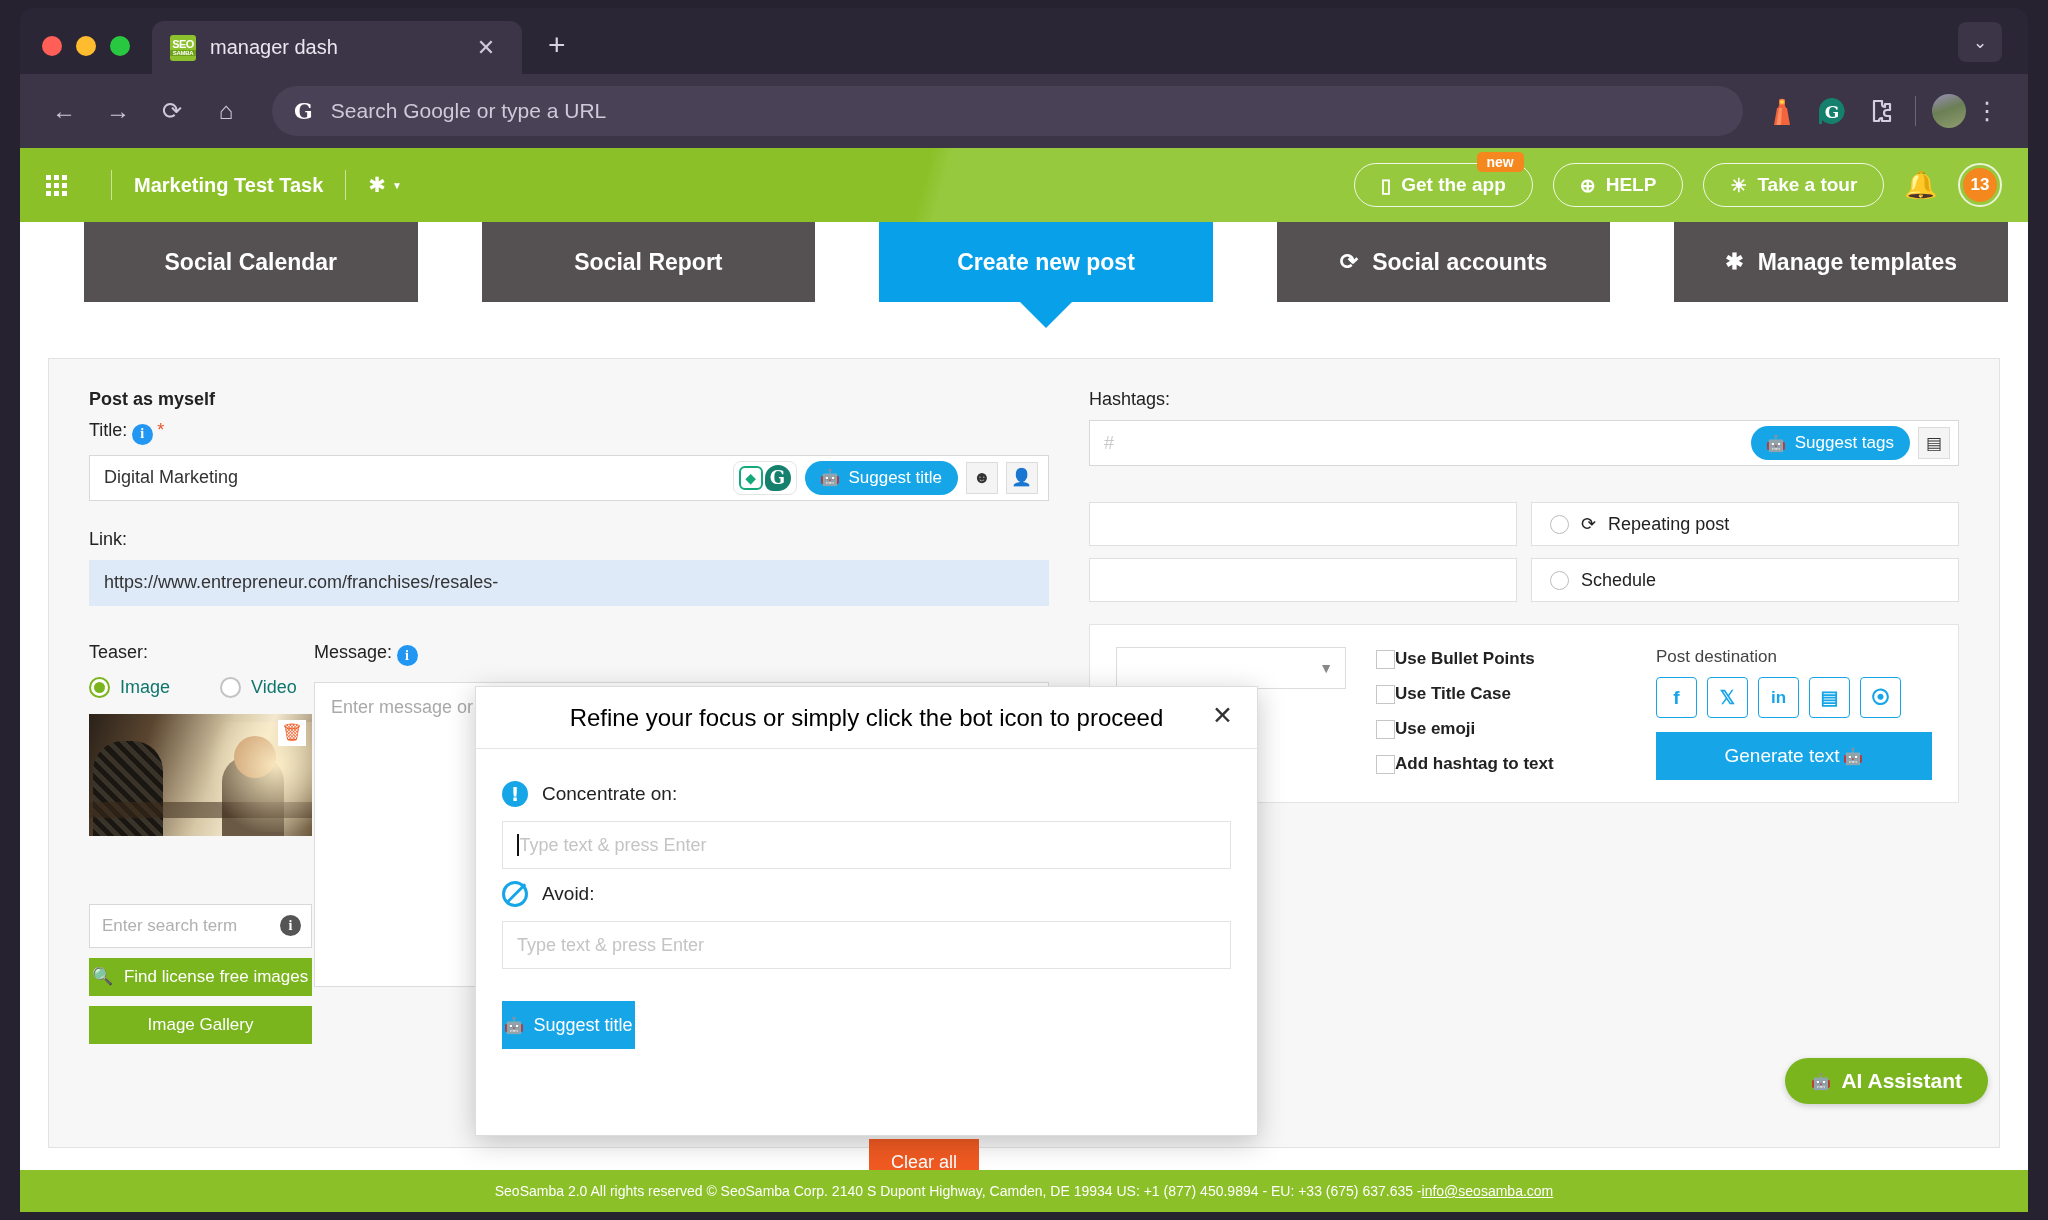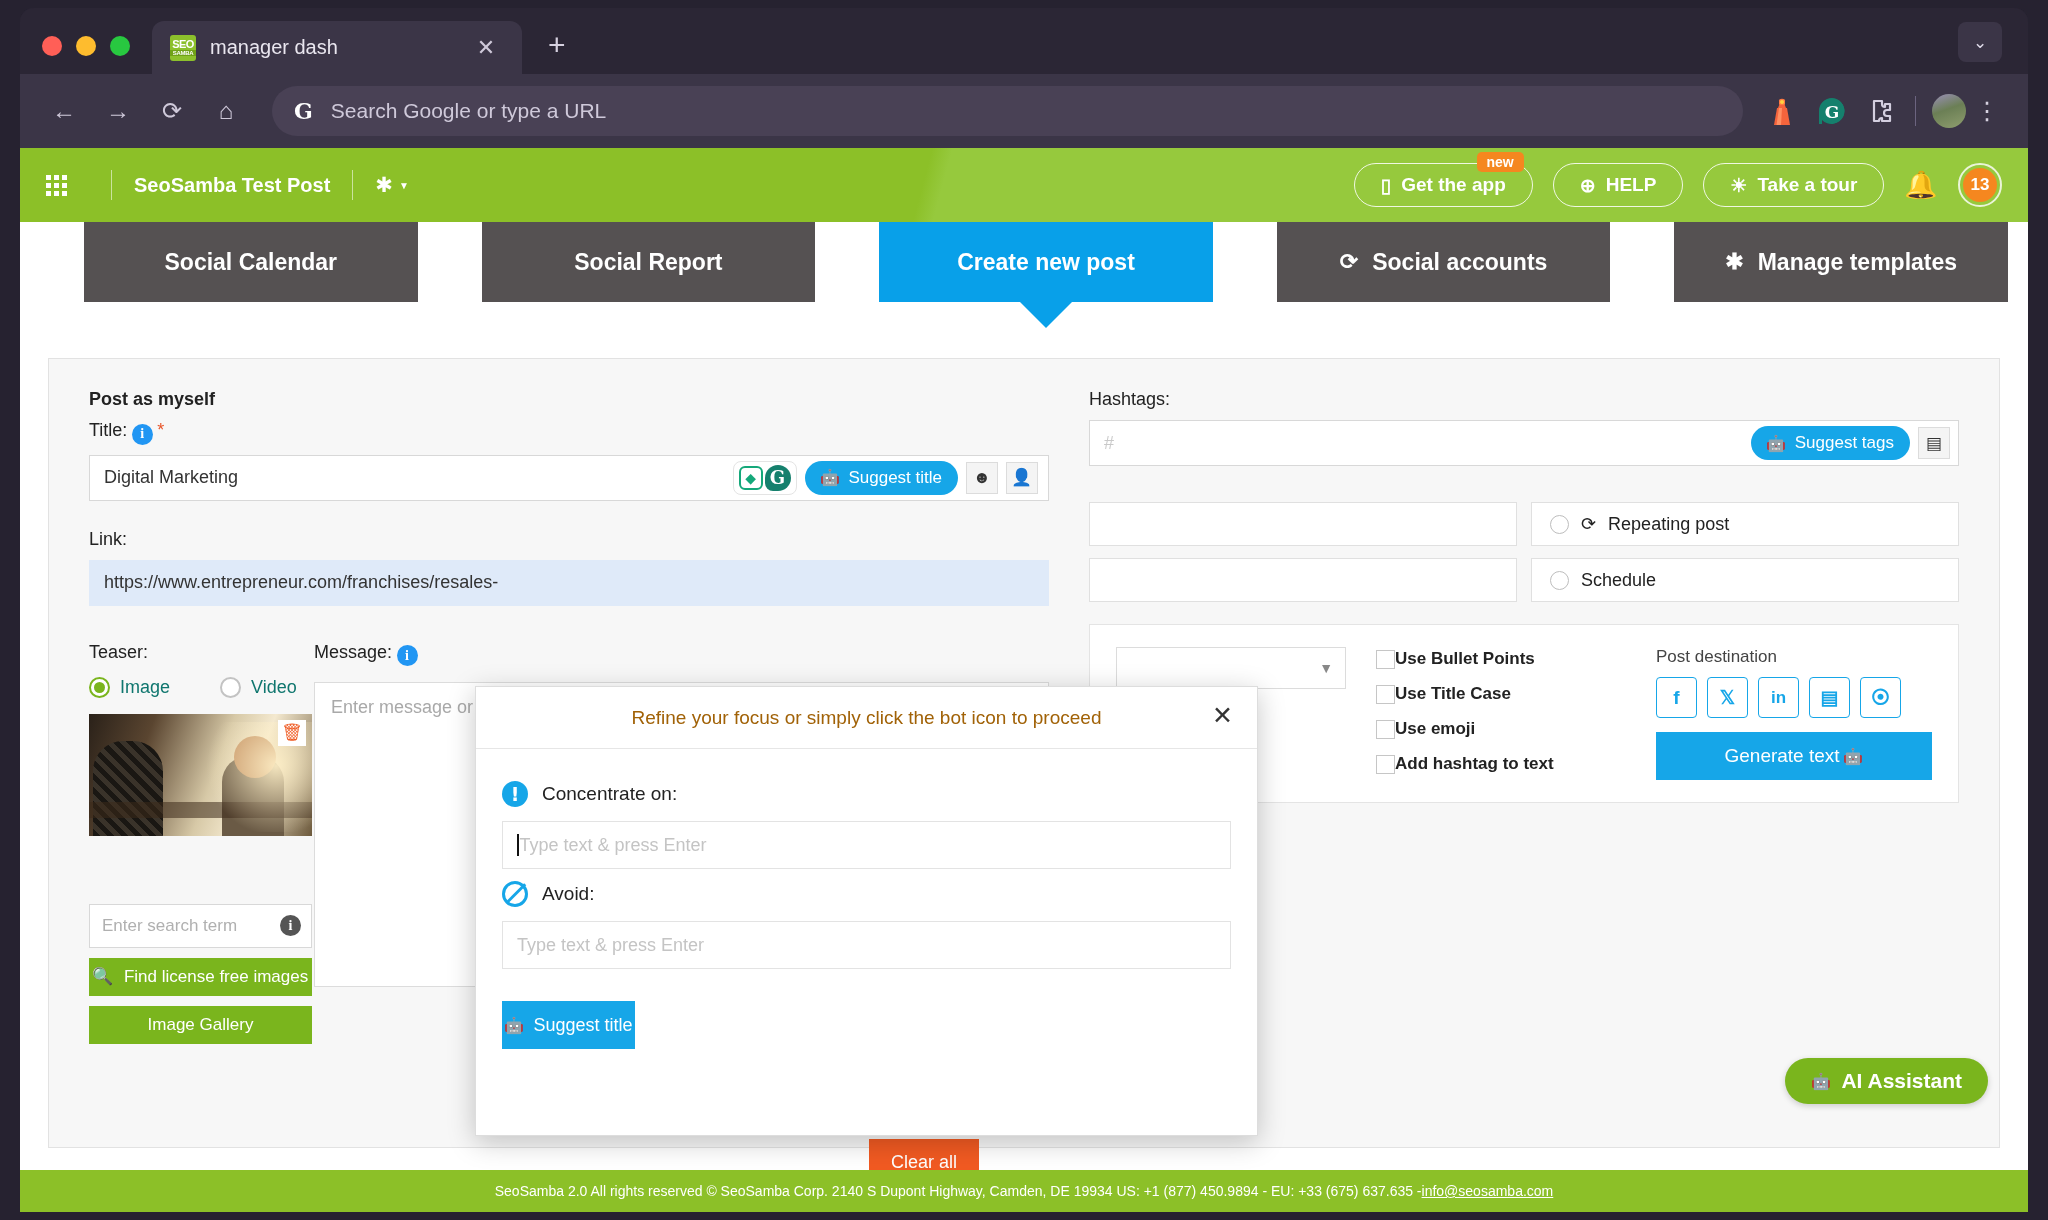--- a/index.html
+++ b/index.html
@@ -367,21 +367,21 @@
     background: #fff;
     border: 1px solid #ddd;
     box-shadow: 0 6px 26px rgba(0,0,0,.22);
     z-index: 50;
   }
   .modal-head {
     height: 62px; border-bottom: 1px solid #e6e6e6;
     display: flex; align-items: center; justify-content: center;
     position: relative;
   }
-  .modal-title { font-size: 19px; color: #a16207; }
+  .modal-title { font-size: 24px; color: #000000; }
   .modal-x {
     position: absolute; right: 24px; top: 16px;
     font-size: 25px; color: #333; cursor: pointer; line-height: 1;
   }
   .modal-body { padding: 32px 26px 0 26px; }
   .m-lbl { display: flex; align-items: center; gap: 14px; font-size: 19px; color: #222; }
   .ic-excl {
     width: 26px; height: 26px; border-radius: 50%;
     background: #16a6e8; color: #fff;
     display: flex; align-items: center; justify-content: center;
@@ -485,21 +485,21 @@
           <i></i>
           <i></i>
           <i></i>
           <i></i>
           <i></i>
           <i></i>
           <i></i>
           <i></i>
       </div>
       <div class="hdr-sep"></div>
-      <div class="brand">SeoSamba Test Post</div>
+      <div class="brand">Marketing Test Task</div>
       <div class="hdr-sep"></div>
       <div class="gear-wrap">
         <span class="gear">✱</span>
         <span class="caret-dn">▼</span>
       </div>
       <div class="hdr-right">
         <div class="pill">
           <span>▯</span>
           <span>Get the app</span>
           <span class="badge-new">new</span>

